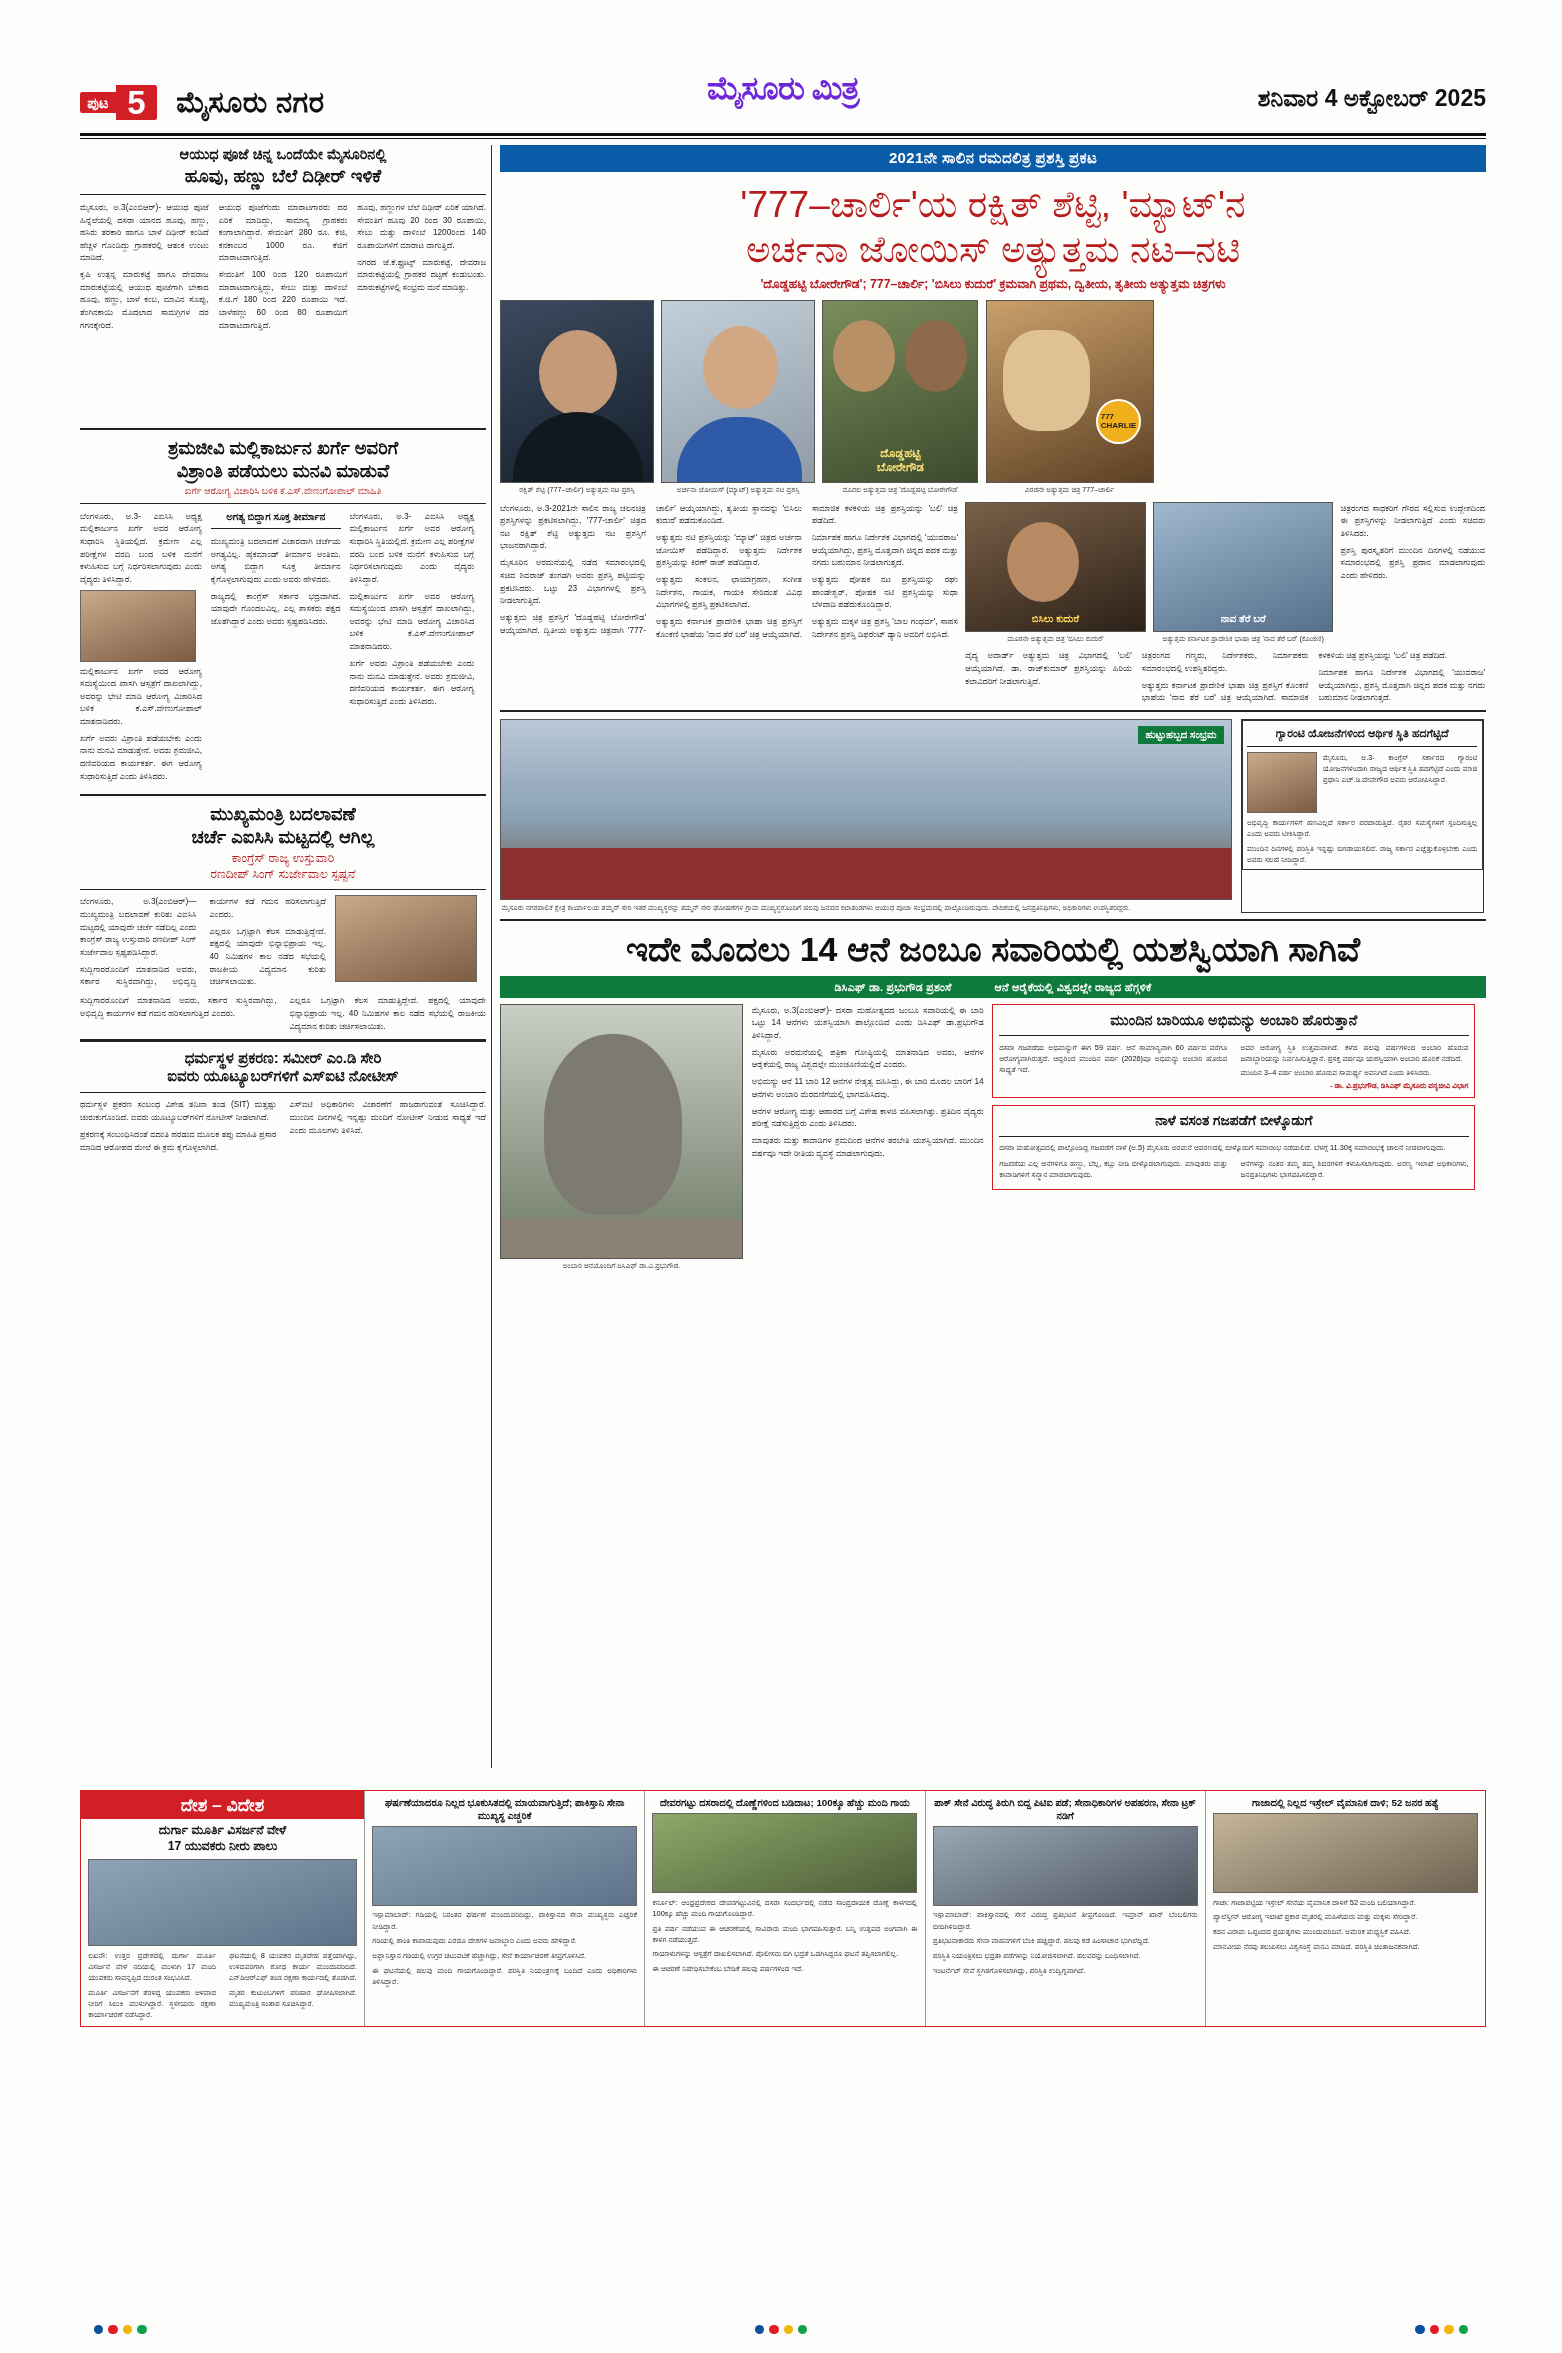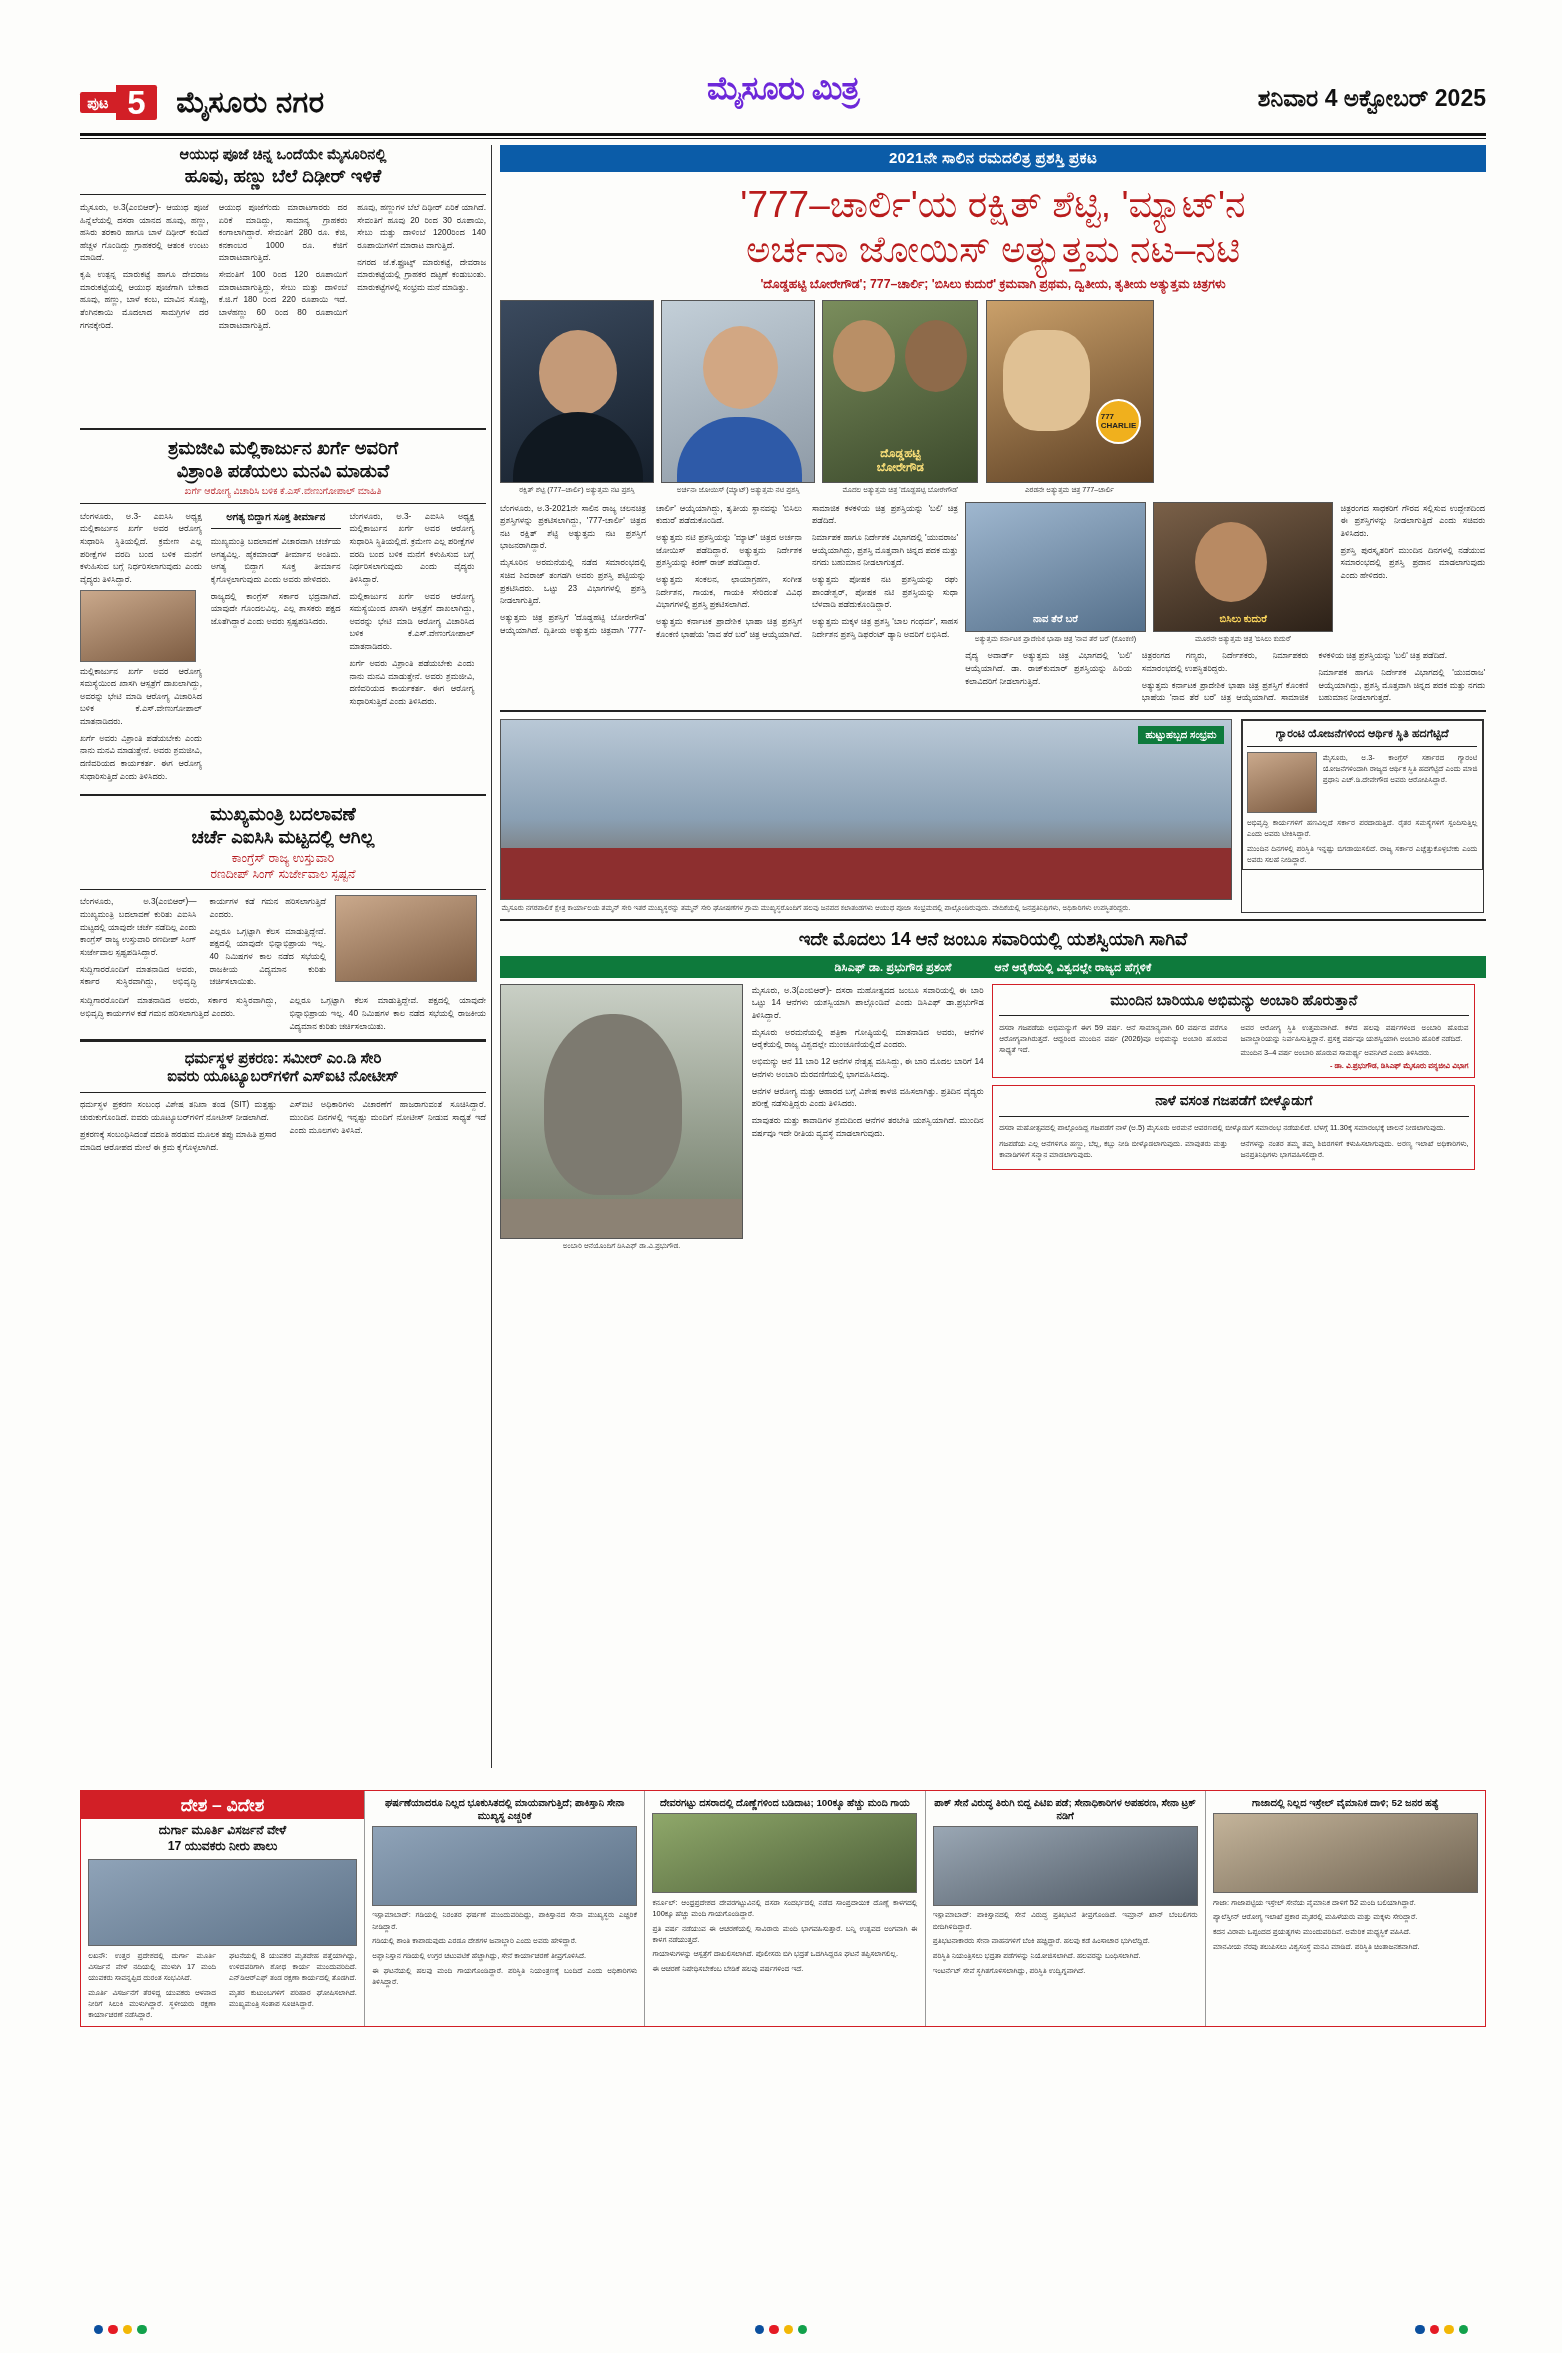--- a/index.html
+++ b/index.html
@@ -81,21 +81,21 @@
   .main-sub { font-size:12.3px; font-weight:bold; text-align:center; color:#b3161c; }
 
   .photo-strip { display:flex; gap:7.2px; margin-top:8.7px; }
   .pframe { border:0.7px solid #555; overflow:hidden; position:relative; }
 
   .green-band {
     background:#0e7a3c; color:#fff; text-align:center; font-size:11px; font-weight:bold;
     padding:4.3px 0; letter-spacing:0.2px;
   }
   .red-head {
-    font-size:18px; font-weight:bold; text-align:center; line-height:1.25; color:#111;
+    font-size:34px; font-weight:bold; text-align:center; line-height:1.25; color:#111;
   }
   .box { border:0.7px solid #333; }
   .box-red { border:1.4px solid #d21f26; }
   .box-title {
     background:#d21f26; color:#fff; text-align:center; font-size:17.4px;
     font-weight:bold; padding:3.6px 0;
   }
   .mini-head { font-size:10px; font-weight:bold; text-align:center; line-height:1.3; }
 
   
@@ -262,31 +262,31 @@
         <p style="margin:0 0 4.3px">ಅತ್ಯುತ್ತಮ ನಟಿ ಪ್ರಶಸ್ತಿಯನ್ನು 'ಮ್ಯಾಟ್' ಚಿತ್ರದ ಅರ್ಚನಾ ಜೋಯಿಸ್ ಪಡೆದಿದ್ದಾರೆ. ಅತ್ಯುತ್ತಮ ನಿರ್ದೇಶಕ ಪ್ರಶಸ್ತಿಯನ್ನು ಕಿರಣ್ ರಾಜ್ ಪಡೆದಿದ್ದಾರೆ.</p>
         <p style="margin:0 0 4.3px">ಅತ್ಯುತ್ತಮ ಸಂಕಲನ, ಛಾಯಾಗ್ರಹಣ, ಸಂಗೀತ ನಿರ್ದೇಶನ, ಗಾಯಕ, ಗಾಯಕಿ ಸೇರಿದಂತೆ ವಿವಿಧ ವಿಭಾಗಗಳಲ್ಲಿ ಪ್ರಶಸ್ತಿ ಪ್ರಕಟಿಸಲಾಗಿದೆ.</p>
         <p style="margin:0 0 4.3px">ಅತ್ಯುತ್ತಮ ಕರ್ನಾಟಕ ಪ್ರಾದೇಶಿಕ ಭಾಷಾ ಚಿತ್ರ ಪ್ರಶಸ್ತಿಗೆ ಕೊಂಕಣಿ ಭಾಷೆಯ 'ನಾವ ತೆರೆ ಬರೆ' ಚಿತ್ರ ಆಯ್ಕೆಯಾಗಿದೆ. ಸಾಮಾಜಿಕ ಕಳಕಳಿಯ ಚಿತ್ರ ಪ್ರಶಸ್ತಿಯನ್ನು 'ಬಲಿ' ಚಿತ್ರ ಪಡೆದಿದೆ.</p>
         <p style="margin:0 0 4.3px">ನಿರ್ಮಾಪಕ ಹಾಗೂ ನಿರ್ದೇಶಕ ವಿಭಾಗದಲ್ಲಿ 'ಯುವರಾಜ' ಆಯ್ಕೆಯಾಗಿದ್ದು, ಪ್ರಶಸ್ತಿ ಮೊತ್ತವಾಗಿ ಚಿನ್ನದ ಪದಕ ಮತ್ತು ನಗದು ಬಹುಮಾನ ನೀಡಲಾಗುತ್ತದೆ.</p>
         <p style="margin:0 0 4.3px">ಅತ್ಯುತ್ತಮ ಪೋಷಕ ನಟ ಪ್ರಶಸ್ತಿಯನ್ನು ರಘು ಪಾಂಡೇಶ್ವರ್, ಪೋಷಕ ನಟಿ ಪ್ರಶಸ್ತಿಯನ್ನು ಸುಧಾ ಬೆಳವಾಡಿ ಪಡೆದುಕೊಂಡಿದ್ದಾರೆ.</p>
         <p style="margin:0 0 4.3px">ಅತ್ಯುತ್ತಮ ಮಕ್ಕಳ ಚಿತ್ರ ಪ್ರಶಸ್ತಿ 'ಬಾಲ ಗಂಧರ್ವ', ಸಾಹಸ ನಿರ್ದೇಶನ ಪ್ರಶಸ್ತಿ ಡಿಫರೆಂಟ್ ಡ್ಯಾನಿ ಅವರಿಗೆ ಲಭಿಸಿದೆ.</p>
       </div>
       <div style="width:520px">
         <div style="display:flex;gap:7.2px">
           <div style="width:181px">
-            <div class="pframe" style="height:130px;background:linear-gradient(160deg,#9fb7cf,#55708b)">
-              <div style="position:absolute;left:0;bottom:5.8px;width:100%;text-align:center;color:#fff;font-size:10px;font-weight:bold">ನಾವ ತೆರೆ ಬರೆ</div>
-            </div>
-            <div class="cap">ಅತ್ಯುತ್ತಮ ಕರ್ನಾಟಕ ಪ್ರಾದೇಶಿಕ ಭಾಷಾ ಚಿತ್ರ 'ನಾವ ತೆರೆ ಬರೆ' (ಕೊಂಕಣಿ)</div>
-          </div>
-          <div style="width:181px">
             <div class="pframe" style="height:130px;background:linear-gradient(160deg,#7a6048,#2c2118)">
               <div style="position:absolute;left:41px;top:19px;width:72px;height:80px;border-radius:50%;background:#b88a63"></div>
               <div style="position:absolute;left:0;bottom:5.8px;width:100%;text-align:center;color:#ffd95e;font-size:10px;font-weight:bold">ಬಿಸಿಲು ಕುದುರೆ</div>
             </div>
             <div class="cap">ಮೂರನೇ ಅತ್ಯುತ್ತಮ ಚಿತ್ರ 'ಬಿಸಿಲು ಕುದುರೆ'</div>
+          </div>
+          <div style="width:181px">
+            <div class="pframe" style="height:130px;background:linear-gradient(160deg,#9fb7cf,#55708b)">
+              <div style="position:absolute;left:0;bottom:5.8px;width:100%;text-align:center;color:#fff;font-size:10px;font-weight:bold">ನಾವ ತೆರೆ ಬರೆ</div>
+            </div>
+            <div class="cap">ಅತ್ಯುತ್ತಮ ಕರ್ನಾಟಕ ಪ್ರಾದೇಶಿಕ ಭಾಷಾ ಚಿತ್ರ 'ನಾವ ತೆರೆ ಬರೆ' (ಕೊಂಕಣಿ)</div>
           </div>
           <div style="width:145px" class="body-text">
             <p style="margin:0 0 4.3px">ಚಿತ್ರರಂಗದ ಸಾಧಕರಿಗೆ ಗೌರವ ಸಲ್ಲಿಸುವ ಉದ್ದೇಶದಿಂದ ಈ ಪ್ರಶಸ್ತಿಗಳನ್ನು ನೀಡಲಾಗುತ್ತಿದೆ ಎಂದು ಸಚಿವರು ತಿಳಿಸಿದರು.</p>
             <p style="margin:0 0 4.3px">ಪ್ರಶಸ್ತಿ ಪುರಸ್ಕೃತರಿಗೆ ಮುಂದಿನ ದಿನಗಳಲ್ಲಿ ನಡೆಯುವ ಸಮಾರಂಭದಲ್ಲಿ ಪ್ರಶಸ್ತಿ ಪ್ರದಾನ ಮಾಡಲಾಗುವುದು ಎಂದು ಹೇಳಿದರು.</p>
           </div>
         </div>
         <div class="body-text threecol" style="margin-top:5.8px">
           <p style="margin:0 0 4.3px">ವೈದ್ಯ ಅವಾರ್ಡ್ ಅತ್ಯುತ್ತಮ ಚಿತ್ರ ವಿಭಾಗದಲ್ಲಿ 'ಬಲಿ' ಆಯ್ಕೆಯಾಗಿದೆ. ಡಾ. ರಾಜ್‌ಕುಮಾರ್ ಪ್ರಶಸ್ತಿಯನ್ನು ಹಿರಿಯ ಕಲಾವಿದರಿಗೆ ನೀಡಲಾಗುತ್ತಿದೆ.</p>
           <p style="margin:0 0 4.3px">ಚಿತ್ರರಂಗದ ಗಣ್ಯರು, ನಿರ್ದೇಶಕರು, ನಿರ್ಮಾಪಕರು ಸಮಾರಂಭದಲ್ಲಿ ಉಪಸ್ಥಿತರಿದ್ದರು.</p>
           <p style="margin:0 0 4.3px">ಅತ್ಯುತ್ತಮ ಕರ್ನಾಟಕ ಪ್ರಾದೇಶಿಕ ಭಾಷಾ ಚಿತ್ರ ಪ್ರಶಸ್ತಿಗೆ ಕೊಂಕಣಿ ಭಾಷೆಯ 'ನಾವ ತೆರೆ ಬರೆ' ಚಿತ್ರ ಆಯ್ಕೆಯಾಗಿದೆ. ಸಾಮಾಜಿಕ ಕಳಕಳಿಯ ಚಿತ್ರ ಪ್ರಶಸ್ತಿಯನ್ನು 'ಬಲಿ' ಚಿತ್ರ ಪಡೆದಿದೆ.</p>

